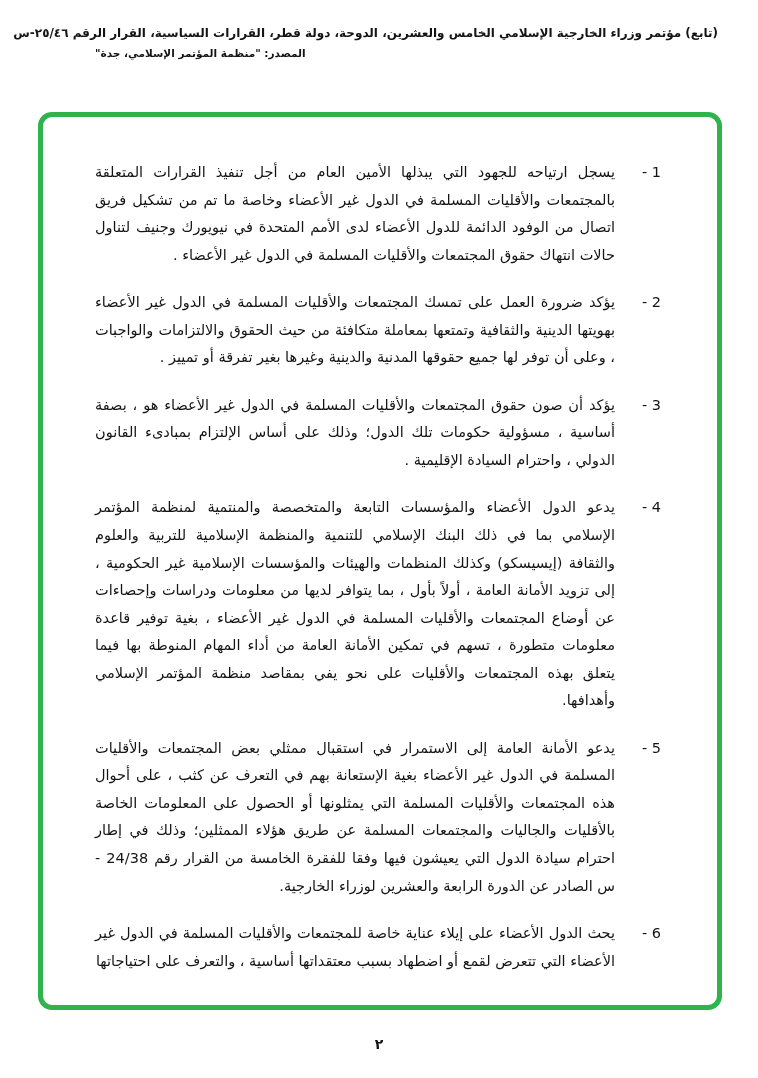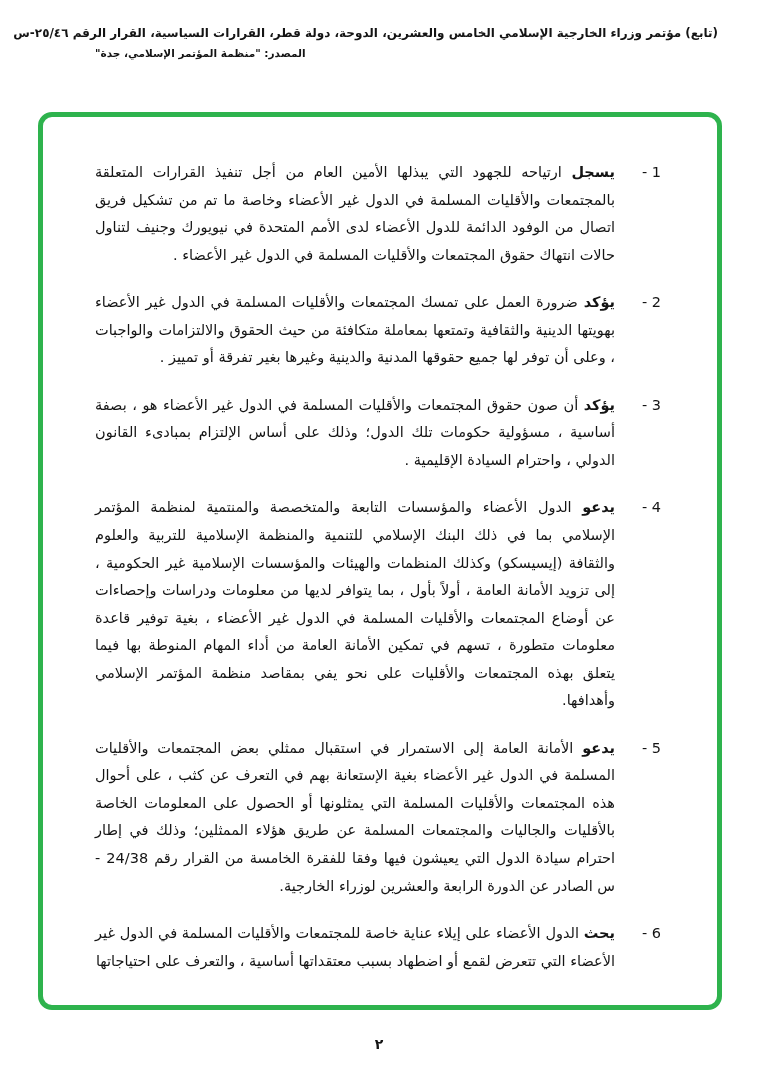--- a/index.html
+++ b/index.html
@@ -63,21 +63,21 @@
     direction: rtl;
     text-align: right;
     white-space: nowrap;
   }
   .item-text {
     flex: 1;
     text-align: justify;
     text-align-last: right;
   }
   .lead {
-    font-weight: bold;
+    font-weight: normal;
   }
   .page-number {
     position: absolute;
     left: 0;
     right: 0;
     bottom: 26px;
     text-align: center;
     font-size: 14px;
     font-weight: bold;
   }

